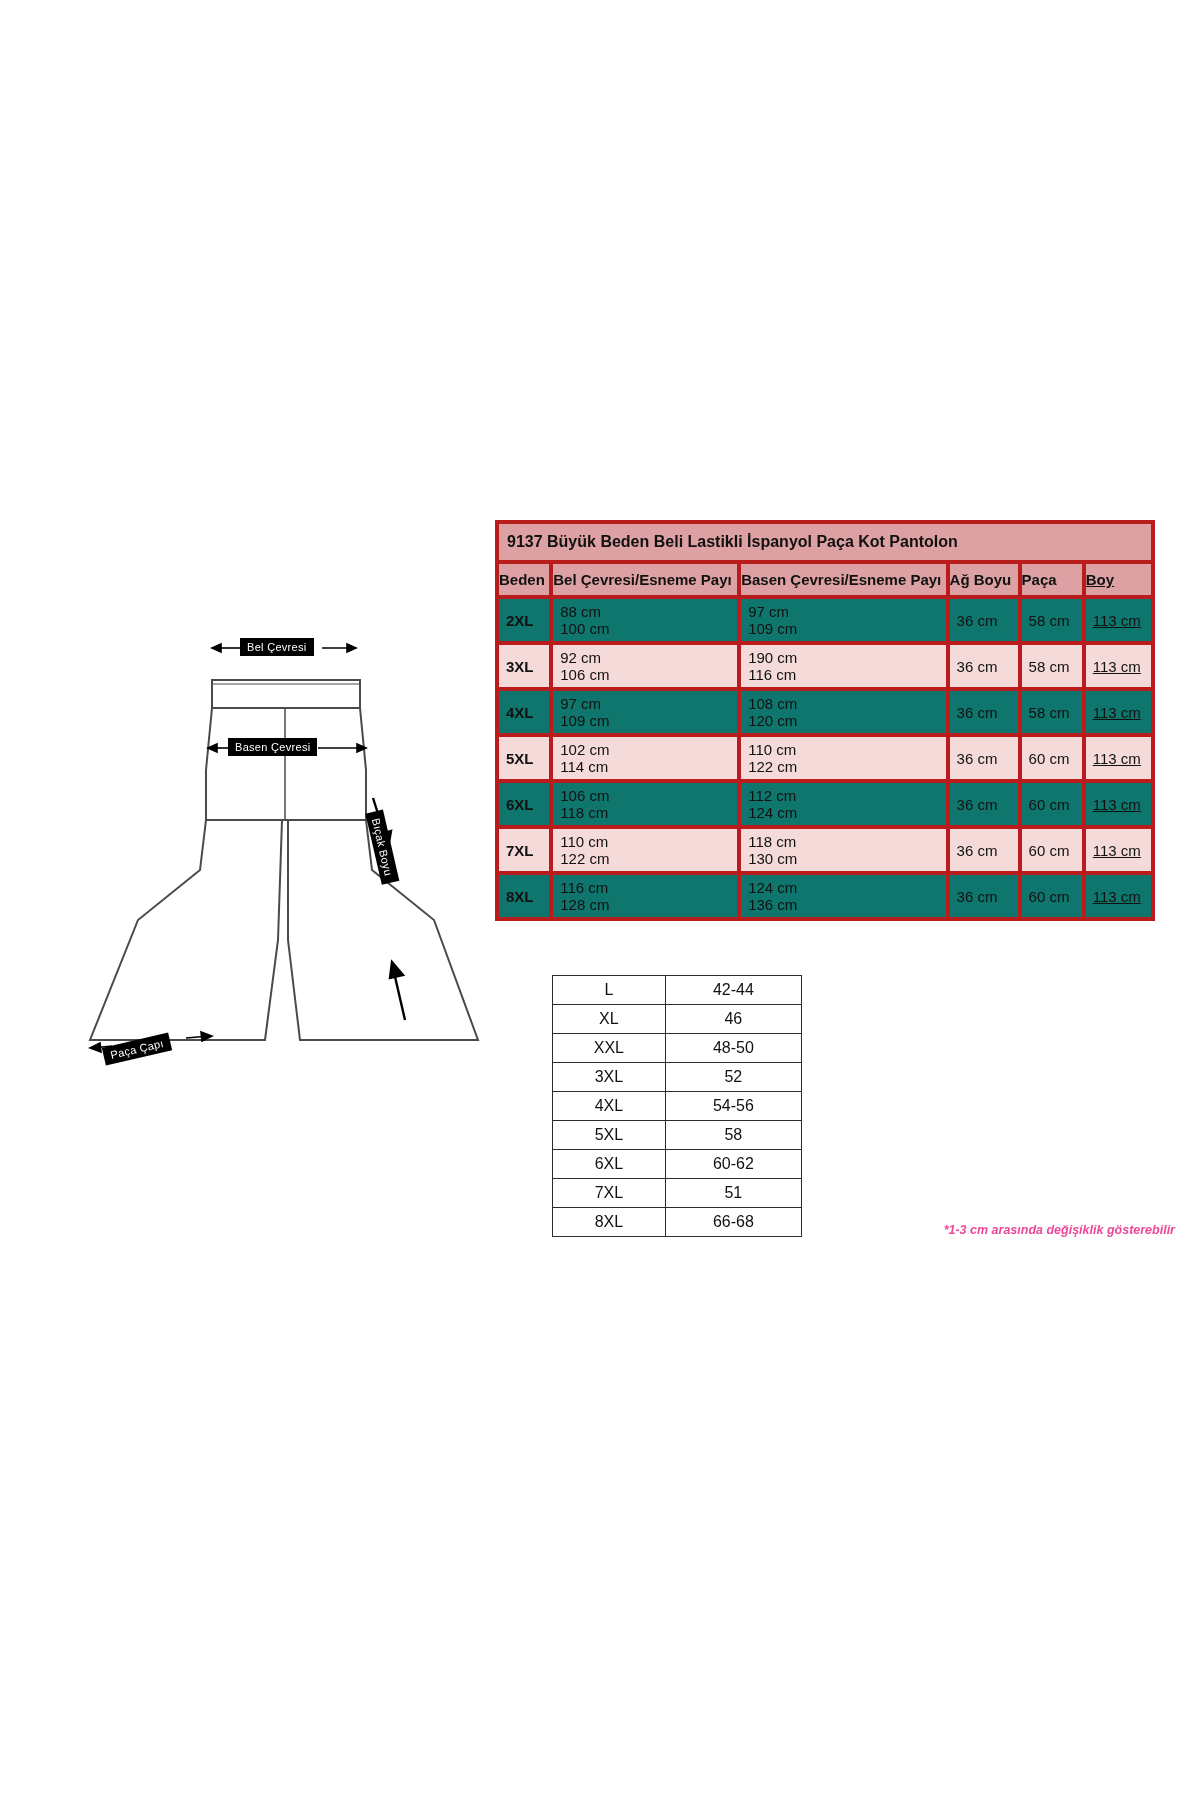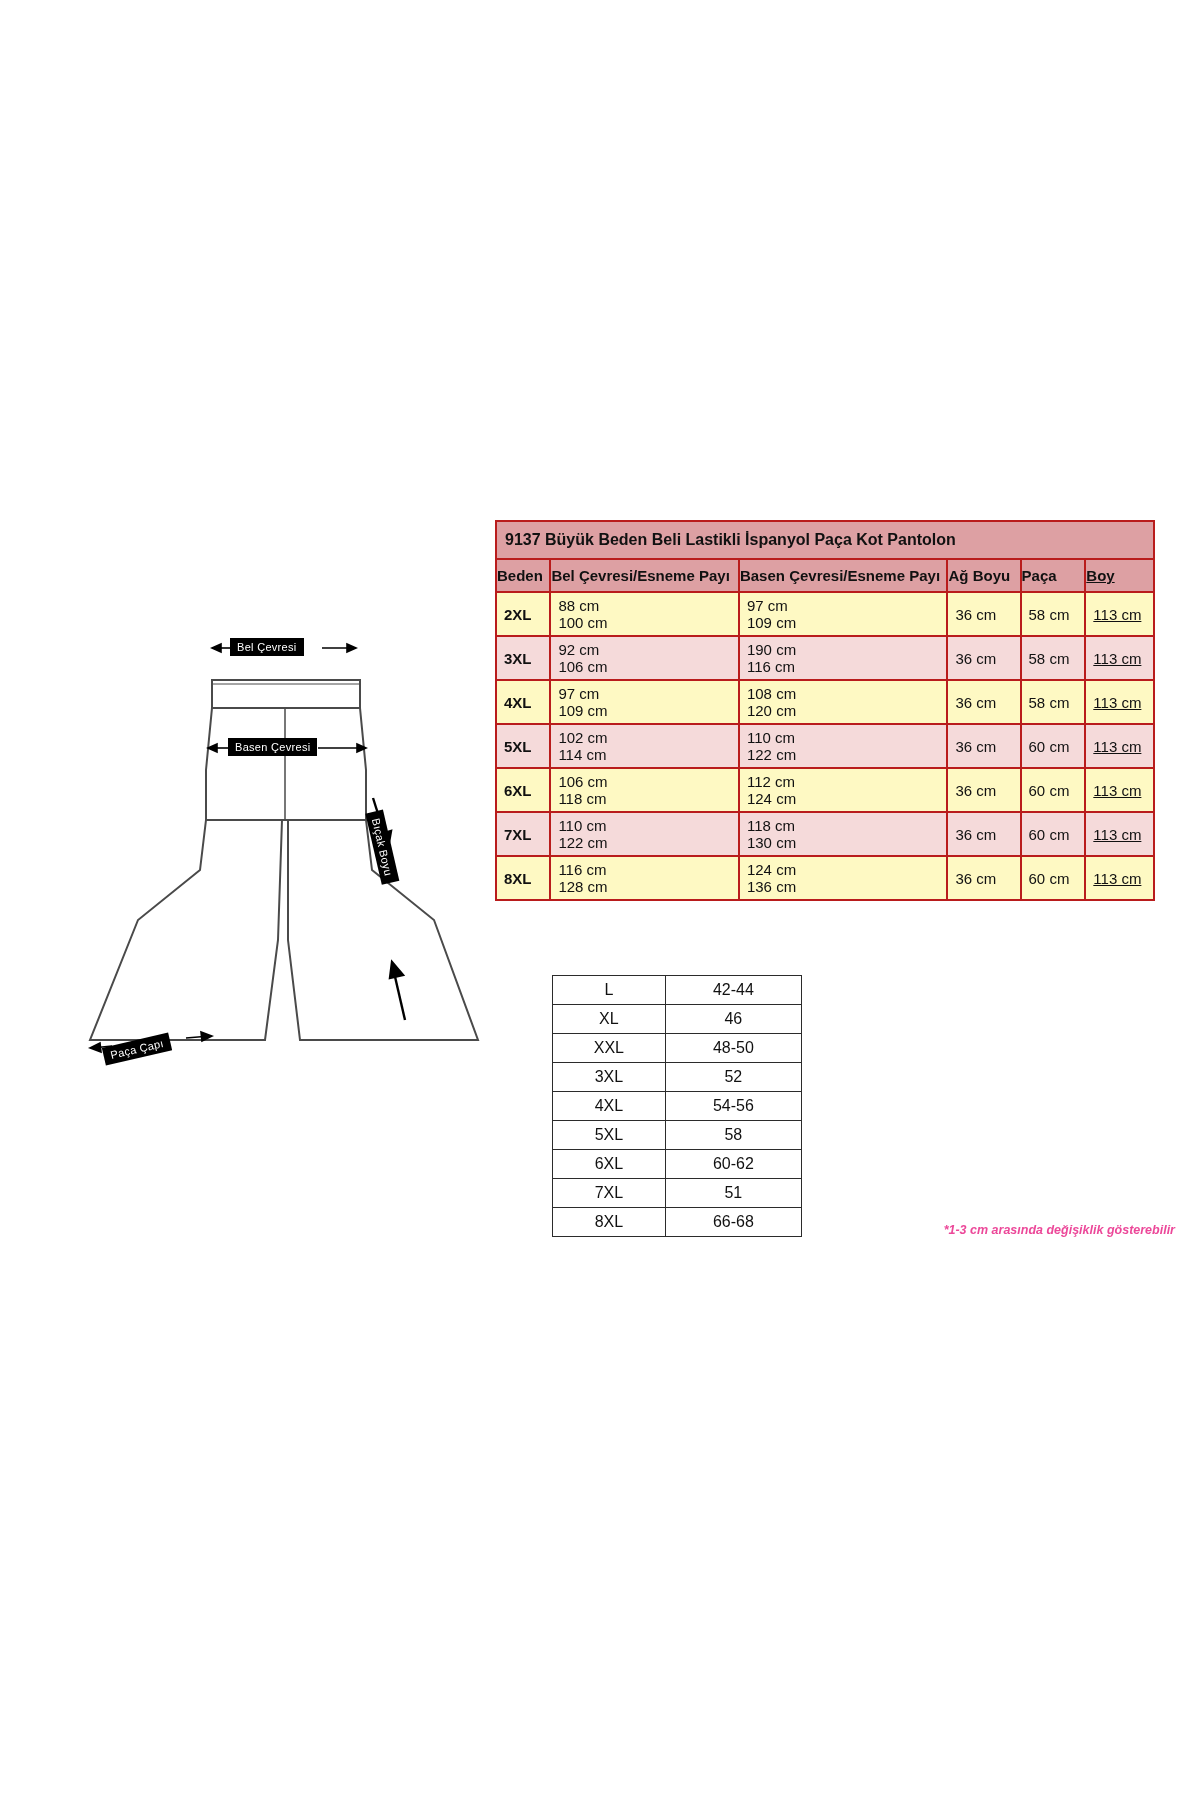--- a/index.html
+++ b/index.html
@@ -36,21 +36,21 @@
     position: absolute;
     background: #000000;
     color: #ffffff;
     font-size: 11px;
     letter-spacing: 0.3px;
     padding: 3px 7px;
     white-space: nowrap;
     font-family: "Liberation Sans", sans-serif;
   }
   #lbl-bel {
-    left: 170px;
+    left: 180px;
     top: 18px;
   }
   #lbl-basen {
     left: 168px;
     top: 118px;
   }
   #lbl-bicak {
     left: 286px;
     top: 218px;
     transform: rotate(77deg);
@@ -68,41 +68,41 @@
     position: absolute;
     left: 495px;
     top: 520px;
     width: 660px;
     border-collapse: collapse;
     font-family: "Liberation Sans", sans-serif;
     font-size: 15px;
     color: #111111;
   }
   #main-table td, #main-table th {
-    border: 2px solid #b91c1c;
+    border: 4px solid #b91c1c;
     padding: 4px 7px;
     font-weight: normal;
     text-align: left;
     vertical-align: middle;
     white-space: nowrap;
   }
   #main-table .title-row td {
     background: #dda0a3;
     font-weight: bold;
     font-size: 16px;
     padding: 9px 8px;
   }
   #main-table .head-row td {
     background: #dda0a3;
     font-weight: bold;
     font-size: 15px;
     padding: 7px 0;
   }
   #main-table tr.dark td {
-    background: #fef9c3;
+    background: #0f766e;
   }
   #main-table tr.light td {
     background: #f5dada;
   }
   #main-table td.size-cell {
     font-weight: bold;
     width: 46px;
   }
   .pair {
     display: flex;

